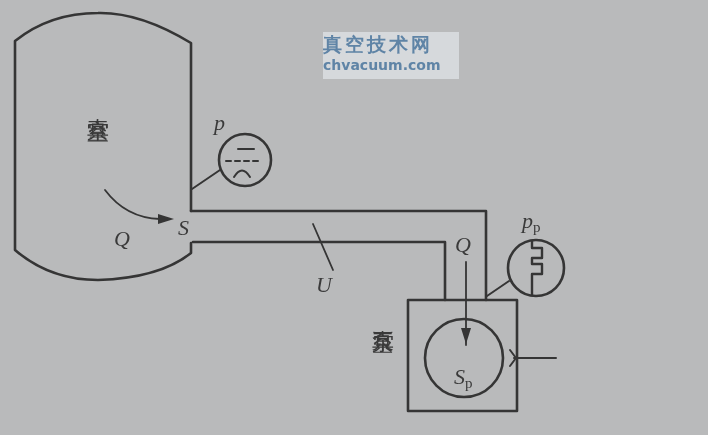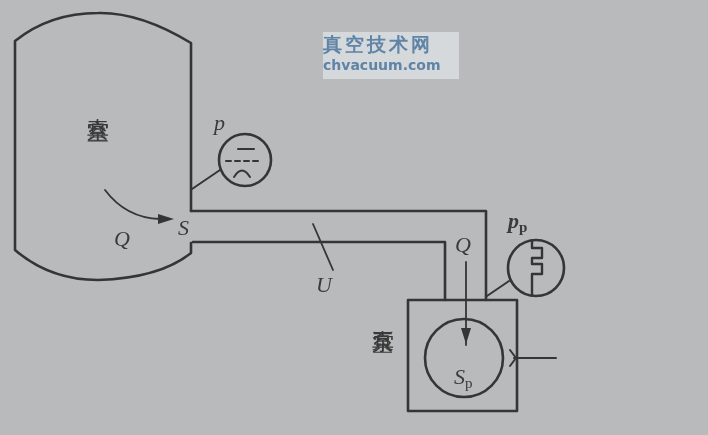--- a/index.html
+++ b/index.html
@@ -81,21 +81,21 @@
 
   <div class="wm">
     <div class="wm-cn">真空技术网</div>
     <div class="wm-en">chvacuum.com</div>
   </div>
 
   <div class="cn" style="left:86px; top:100px;">真空室</div>
   <div class="cn" style="left:371px; top:312px;">真空泵</div>
 
   <div class="sym" style="left:214px; top:110px;">p</div>
-  <div class="sym" style="left:508px; top:208px;font-weight:bold;">
+  <div class="sym" style="left:522px; top:208px;">
     <span>p</span><span class="sub">p</span>
   </div>
 
   <div class="sym" style="left:114px; top:226px;">Q</div>
   <div class="sym" style="left:178px; top:215px;">S</div>
   <div class="sym" style="left:316px; top:272px;">U</div>
   <div class="sym" style="left:455px; top:232px;">Q</div>
   <div class="sym" style="left:454px; top:364px;">
     <span>S</span><span class="sub">p</span>
   </div>

